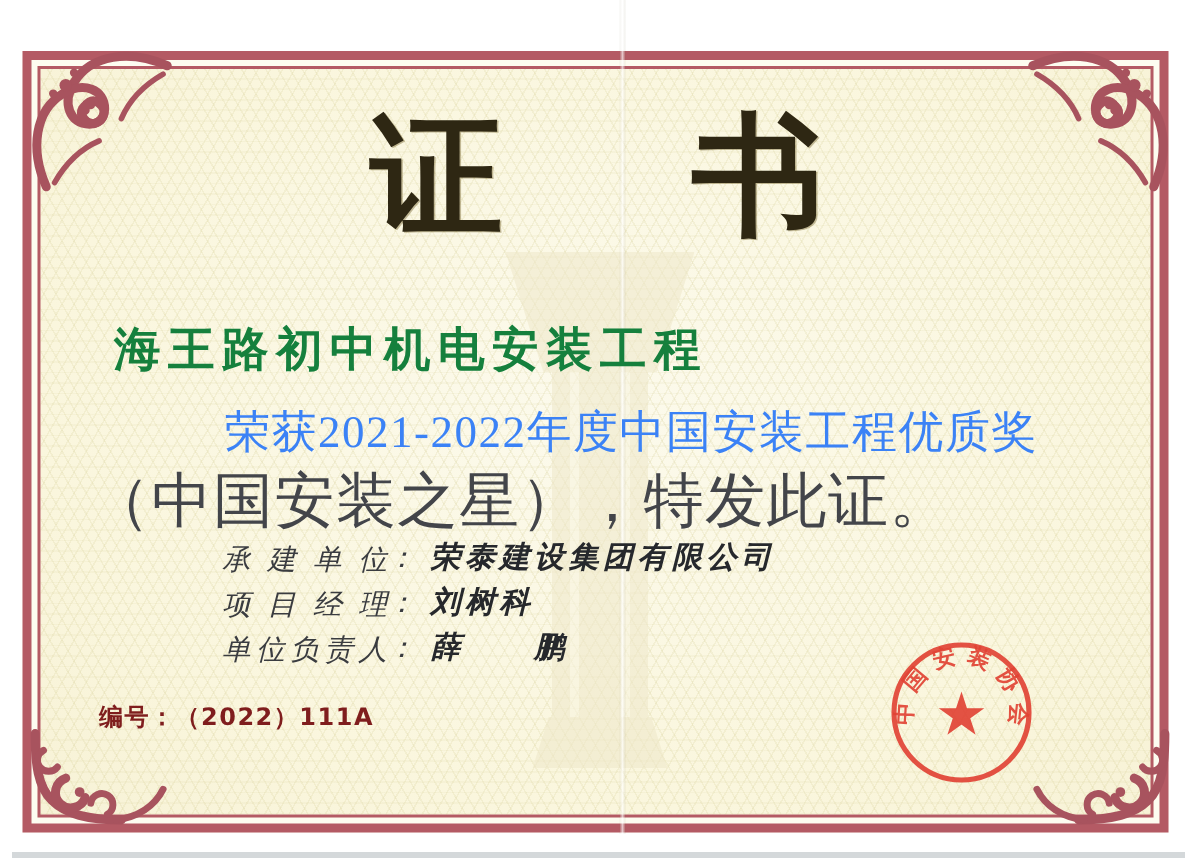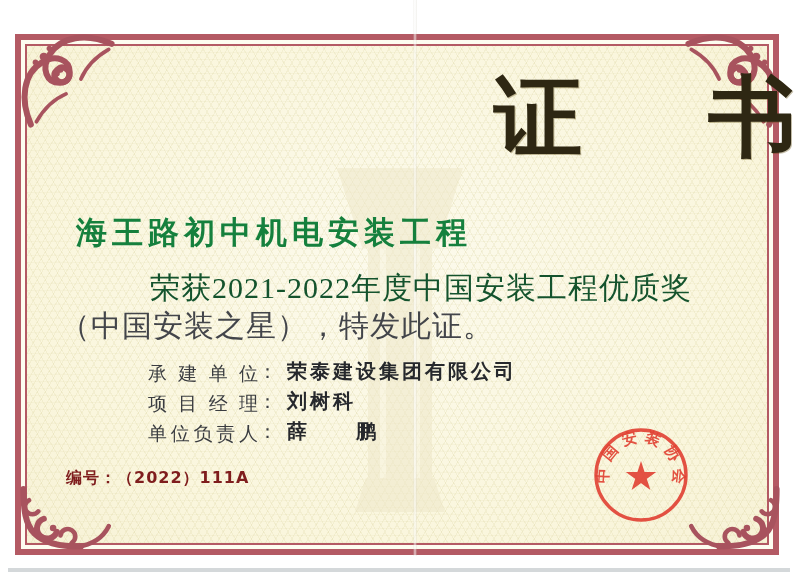--- a/index.html
+++ b/index.html
@@ -42,38 +42,38 @@
   
   .watermark{position:absolute;left:337px;top:168px;width:126px;height:352px;z-index:2;opacity:.55;}
   .wm-cap{position:absolute;left:0;top:0;width:126px;height:80px;background:#efe8ca;
     clip-path:polygon(0 0,100% 0,80% 100%,20% 100%);}
   .wm-stem{position:absolute;left:31px;top:80px;width:64px;height:230px;background:#efe8ca;
     background-image:linear-gradient(to right, transparent 0 12px,#f8f4df 12px 18px,transparent 18px 46px,#f8f4df 46px 52px,transparent 52px);}
   .wm-base{position:absolute;left:18px;top:310px;width:90px;height:34px;background:#efe8ca;
     clip-path:polygon(12% 0,88% 0,100% 100%,0 100%);}
   
   .title{
-    position:absolute;left:0;top:58px;width:800px;text-align:right;z-index:5;
+    position:absolute;left:0;top:58px;width:800px;text-align:center;z-index:5;
     font-size:88px;font-weight:900;color:#2e2713;word-spacing:96px;
     letter-spacing:4px;text-shadow:1px 1px 0 rgba(90,70,10,.35);
   }
   .project{
     position:absolute;left:76px;top:212px;z-index:5;
     font-family:"DejaVu Sans","Liberation Sans",sans-serif;
     font-size:31px;font-weight:700;letter-spacing:5px;color:#15803d;
   }
   .body-line1{
     position:absolute;left:64px;top:268px;width:700px;z-index:5;
-    font-size:30px;color:#14532d;letter-spacing:1px;text-indent:86px;
+    font-size:30px;color:#3b82f6;letter-spacing:1px;text-indent:86px;
   }
   .body-line2{
     position:absolute;left:60px;top:306px;width:700px;z-index:5;
-    font-size:30px;color:#43454a;letter-spacing:1px;
-  }
-  .fields{position:absolute;left:148px;top:356px;z-index:5;}
+    font-size:40px;color:#43454a;letter-spacing:1px;
+  }
+  .fields{position:absolute;left:148px;top:356px;z-index:5;font-style:italic;}
   .field-row{height:30px;line-height:30px;white-space:nowrap;}
   .field-label{
     display:inline-block;width:110px;font-size:19px;color:#3a3c40;
     text-align:justify;text-align-last:justify;vertical-align:middle;
   }
   .field-colon{font-size:19px;color:#3a3c40;}
   .field-value{
     font-family:"DejaVu Sans","Liberation Sans",sans-serif;
     font-size:20px;font-weight:700;letter-spacing:3px;color:#26282c;margin-left:10px;
   }

